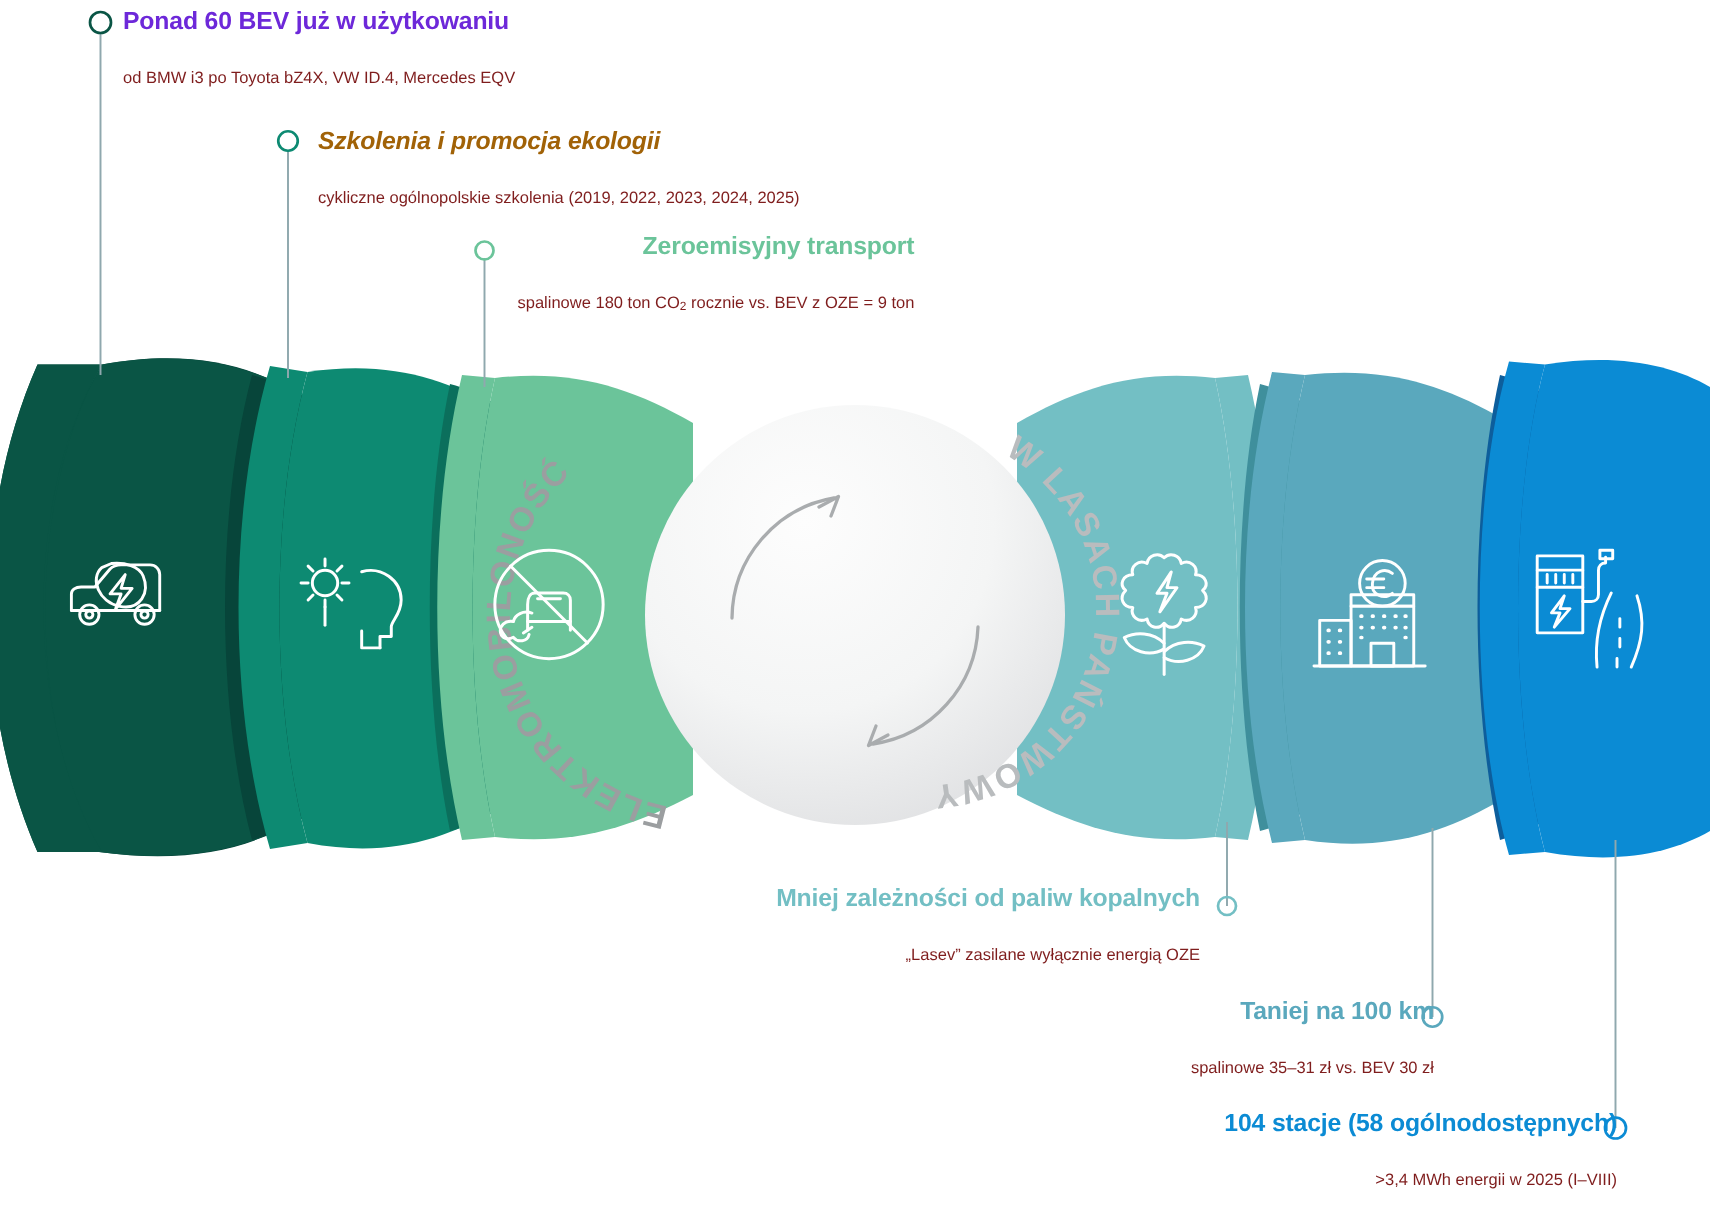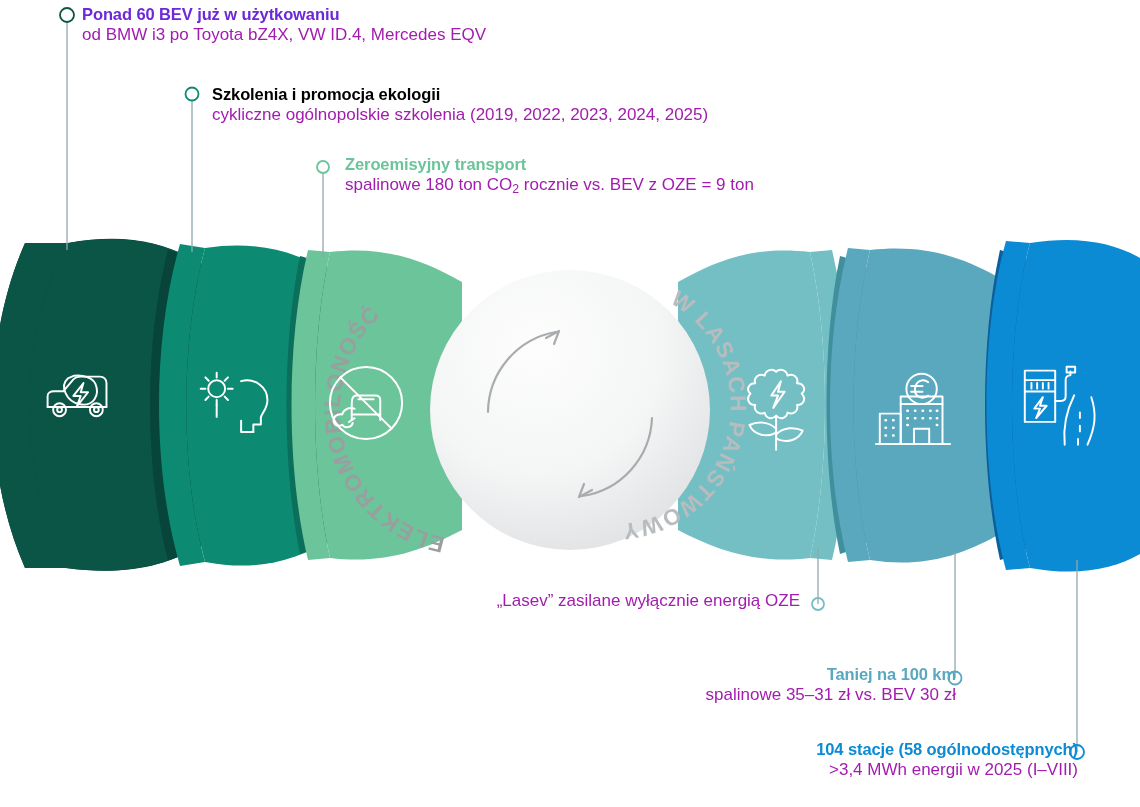--- a/index.html
+++ b/index.html
@@ -14,33 +14,33 @@
   
   .callout{position:absolute;}
   .callout .title{
     font-weight:700;
     font-size:16.5px;
     line-height:1.15;
     letter-spacing:-0.1px;
     white-space:nowrap;
   }
   .callout .sub{
-    font-size:17px;
-    color:#a21caf;
+    font-size:11px;
+    color:#7f1d1d;
     line-height:1.2;
     white-space:nowrap;
-    margin-top:1px;
+    margin-top:22px;
   }
   .callout.right{text-align:right;}
 
   .c1{left:82px;top:5px;}
   .c1 .title{color:#6d28d9;}
   .c2{left:212px;top:85px;}
-  .c2 .title{color:#000000;}
-  .c3{left:345px;top:155px;}
+  .c2 .title{color:#a16207;font-style:italic;}
+  .c3{left:345px;top:155px;text-align:right;}
   .c3 .title{color:#6bc49a;}
 
   .c4{right:340px;top:590px;}
   .c4 .title{color:#73bfc4;}
   .c5{right:184px;top:665px;}
   .c5 .title{color:#5aa8bd;}
   .c6{right:62px;top:740px;}
   .c6 .title{color:#0b8bd4;margin-left:32px;}
 
   .sub sub{font-size:0.72em;vertical-align:-0.25em;}
@@ -223,20 +223,21 @@
     <div class="title">Szkolenia i promocja ekologii</div>
     <div class="sub">cykliczne ogólnopolskie szkolenia (2019, 2022, 2023, 2024, 2025)</div>
   </div>
 
   <div class="callout c3">
     <div class="title">Zeroemisyjny transport</div>
     <div class="sub"><span>spalinowe 180 ton CO</span><sub>2</sub><span> rocznie vs. BEV z OZE = 9 ton</span></div>
   </div>
 
   <div class="callout right c4">
+    <div class="title">Mniej zależności od paliw kopalnych</div>
     <div class="sub">„Lasev” zasilane wyłącznie energią OZE</div>
   </div>
 
   <div class="callout right c5">
     <div class="title">Taniej na 100 km</div>
     <div class="sub">spalinowe 35–31 zł vs. BEV 30 zł</div>
   </div>
 
   <div class="callout right c6">
     <div class="title">104 stacje (58 ogólnodostępnych)</div>

